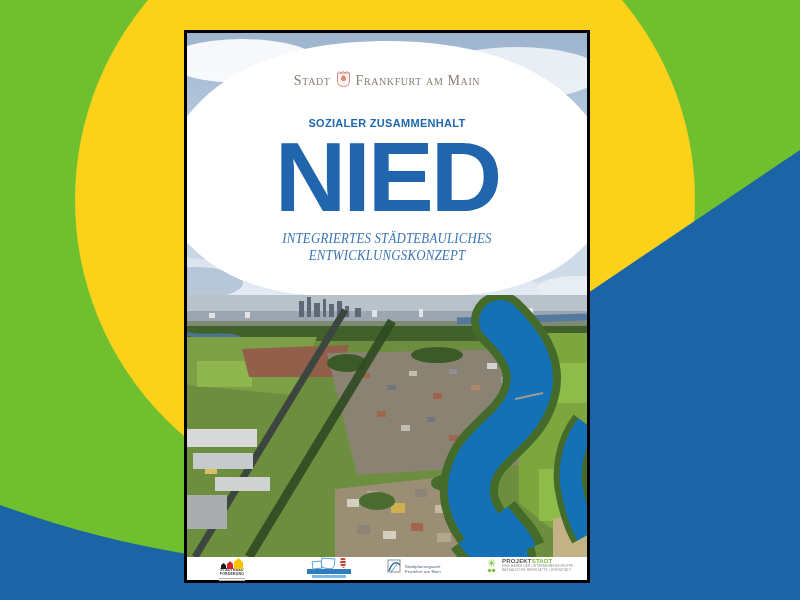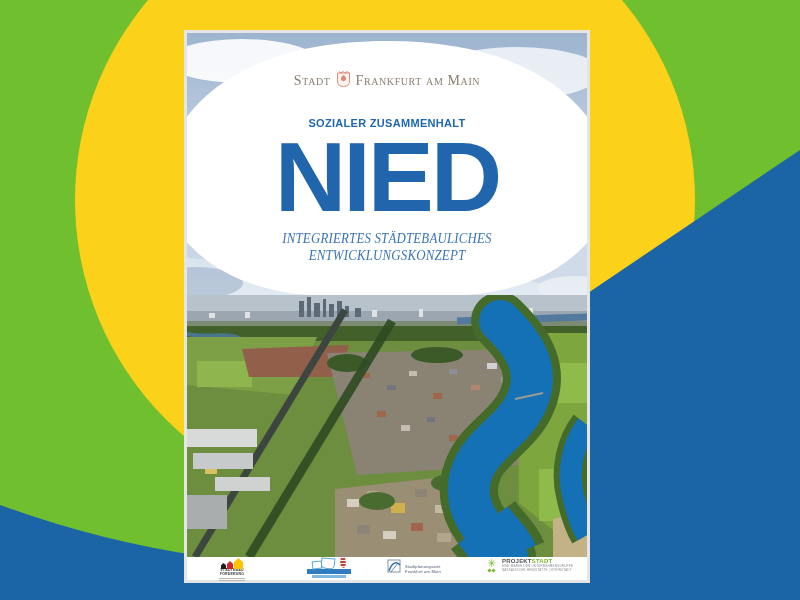--- a/index.html
+++ b/index.html
@@ -3,21 +3,21 @@
 <meta charset="utf-8">
 <style>
   html,body{margin:0;padding:0;background:#0d3b63;}
   .stage{position:relative;width:800px;height:600px;overflow:hidden;background:#1b65a6;font-family:"Liberation Sans",sans-serif;}
   
   .bg-circle{position:absolute;border-radius:50%;}
   .bg-green{left:-667px;top:-1467px;width:2034px;height:2034px;background:#6fbf2e;}
   .bg-yellow{left:75px;top:-110px;width:620px;height:620px;background:#fcd11a;}
   .bg-wedge{position:absolute;left:450px;top:386px;width:1500px;height:900px;background:#1b65a6;transform-origin:0 0;transform:rotate(-34deg);}
   
-  .cover{position:absolute;left:184px;top:30px;width:406px;height:553px;background:#e5e5e5;}
+  .cover{position:absolute;left:184px;top:30px;width:406px;height:553px;background:#000000;}
   .photo{position:absolute;left:3px;top:3px;width:400px;height:524px;}
   .photo svg{display:block;width:100%;height:100%;}
   
   .publisher{position:absolute;left:0;top:40px;width:100%;display:flex;justify-content:center;align-items:center;gap:5px;color:#8a7f70;font-family:"Liberation Serif",serif;font-variant:small-caps;font-size:14px;letter-spacing:.6px;}
   .crest{display:inline-block;}
   .program-title{position:absolute;left:0;top:87px;width:100%;text-align:center;color:#1f68ae;font-weight:bold;font-size:11px;letter-spacing:.3px;}
   .district-title{position:absolute;left:0;top:97px;width:100%;text-align:center;color:#2166ad;font-weight:bold;font-size:99px;line-height:1;letter-spacing:-3px;}
   .subtitle{position:absolute;left:0;top:200px;width:100%;text-align:center;color:#3b76b3;font-family:"Liberation Serif",serif;font-style:italic;font-size:14px;line-height:17px;letter-spacing:.2px;transform:scaleX(.92);}
   
   .logo-bar{position:absolute;left:3px;bottom:3px;width:400px;height:23px;background:#fff;}

